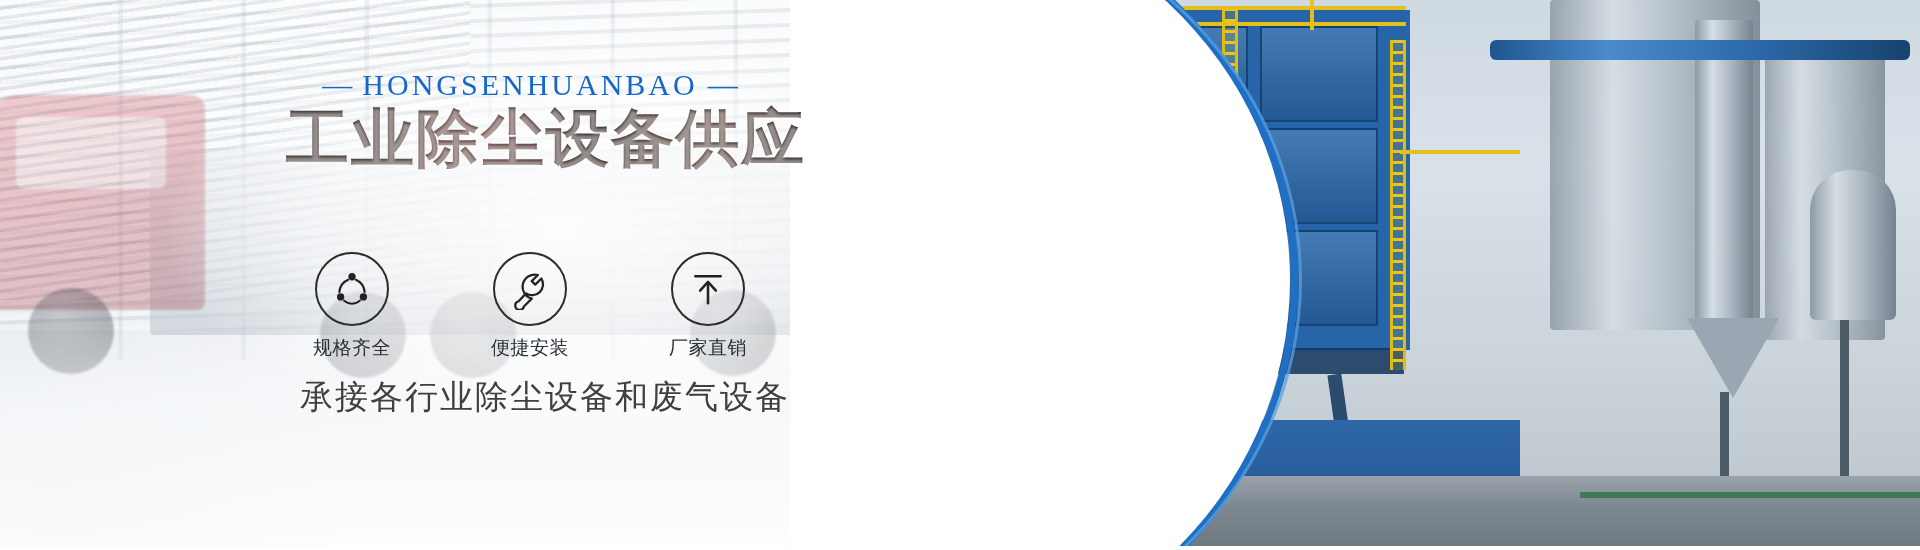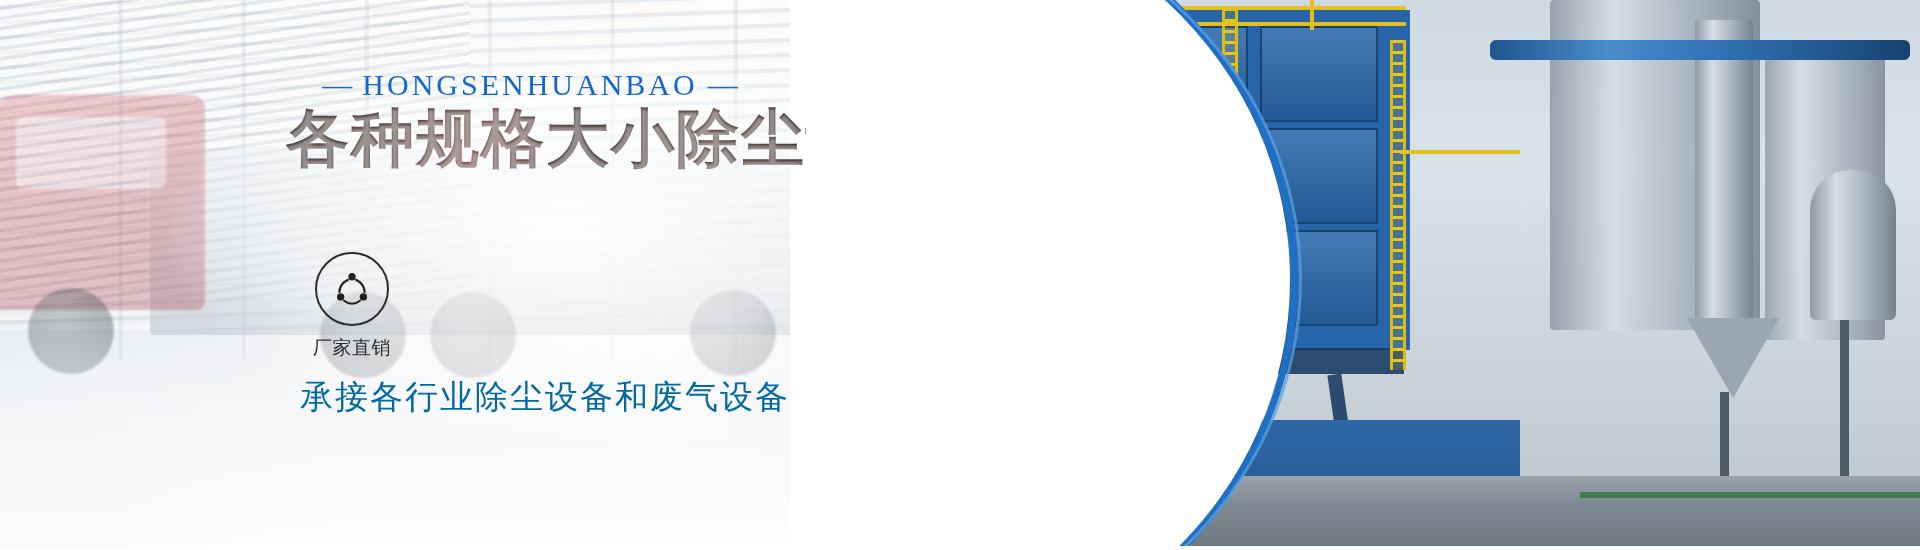--- a/index.html
+++ b/index.html
@@ -276,21 +276,21 @@
   }
   .feature-label{
     font-family:"DejaVu Sans","Liberation Sans",sans-serif;
     font-size:19px;color:#2a2f36;letter-spacing:.5px;white-space:nowrap;
   }
 
   .tagline{
     position:absolute;left:300px;top:375px;width:470px;
     text-align:center;
     font-family:"DejaVu Sans","Liberation Sans",sans-serif;
-    font-size:33px;letter-spacing:2px;color:#0369a1;white-space:nowrap;
+    font-size:33px;letter-spacing:2px;color:#404040;white-space:nowrap;
     text-shadow:0 1px 2px rgba(255,255,255,.7);
   }
 </style>
 </head>
 <body>
 
 <div class="banner">
 
   <div class="bg-left">
     <div class="ribs"></div>
@@ -367,40 +367,58 @@
     <div class="arc-stroke"></div>
     <div class="arc-stroke2"></div>
   </div>
 
   <div class="content">
 
     <div class="eyebrow">
       <span class="dash">—</span><span>HONGSENHUANBAO</span><span class="dash">—</span>
     </div>
 
-    <div class="headline">各种规格大小除尘设备</div>
+    <div class="headline">工业除尘设备供应商</div>
 
 
     <div class="features">
 
       <div class="feature">
         <div class="circ">
           <svg width="42" height="42" viewBox="0 0 48 48" aria-hidden="true">
             <circle cx="24" cy="10" r="4.2" fill="#222"></circle>
             <circle cx="11" cy="33" r="4.2" fill="#222"></circle>
             <circle cx="37" cy="33" r="4.2" fill="#222"></circle>
             <path d="M19.5 13.5 A17 17 0 0 0 9.5 27.5" stroke="#222" stroke-width="2.4" fill="none" stroke-linecap="round"></path>
             <path d="M28.5 13.5 A17 17 0 0 1 38.5 27.5" stroke="#222" stroke-width="2.4" fill="none" stroke-linecap="round"></path>
             <path d="M15 37.5 A14 14 0 0 0 33 37.5" stroke="#222" stroke-width="2.4" fill="none" stroke-linecap="round"></path>
           </svg>
         </div>
+        <div class="feature-label">规格齐全</div>
+      </div>
+
+
+      <div class="feature">
+        <div class="circ">
+          <svg width="42" height="42" viewBox="0 0 48 48" aria-hidden="true">
+            <path d="M33 8 L26 15 L30 19 L37 12 A12.5 12.5 0 0 1 19.5 29 L11 38 A5 5 0 1 0 17 44 L26 35 A12.5 12.5 0 0 1 33 8 Z" stroke="#222" stroke-width="2.6" fill="none" stroke-linejoin="round" stroke-linecap="round"></path>
+          </svg>
+        </div>
+        <div class="feature-label">便捷安装</div>
+      </div>
+
+      <div class="feature">
+        <div class="circ">
+          <svg width="38" height="38" viewBox="0 0 48 48" aria-hidden="true">
+            <line x1="8" y1="8" x2="40" y2="8" stroke="#222" stroke-width="3.2" stroke-linecap="round"></line>
+            <line x1="24" y1="16" x2="24" y2="42" stroke="#222" stroke-width="3.2" stroke-linecap="round"></line>
+            <path d="M14 26 L24 15 L34 26" stroke="#222" stroke-width="3.2" fill="none" stroke-linejoin="round" stroke-linecap="round"></path>
+          </svg>
+        </div>
         <div class="feature-label">厂家直销</div>
       </div>
 
-
-
-
     </div>
 
     <div class="tagline">承接各行业除尘设备和废气设备</div>
   </div>
 
 </div>
 
 </body></html>

